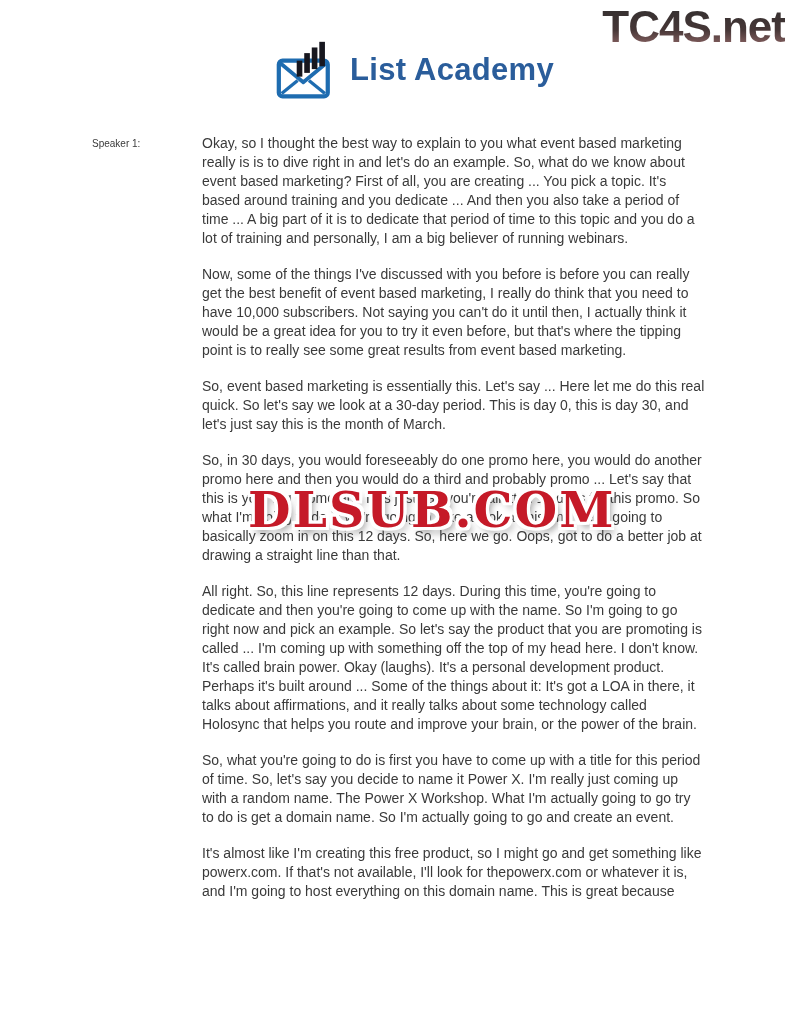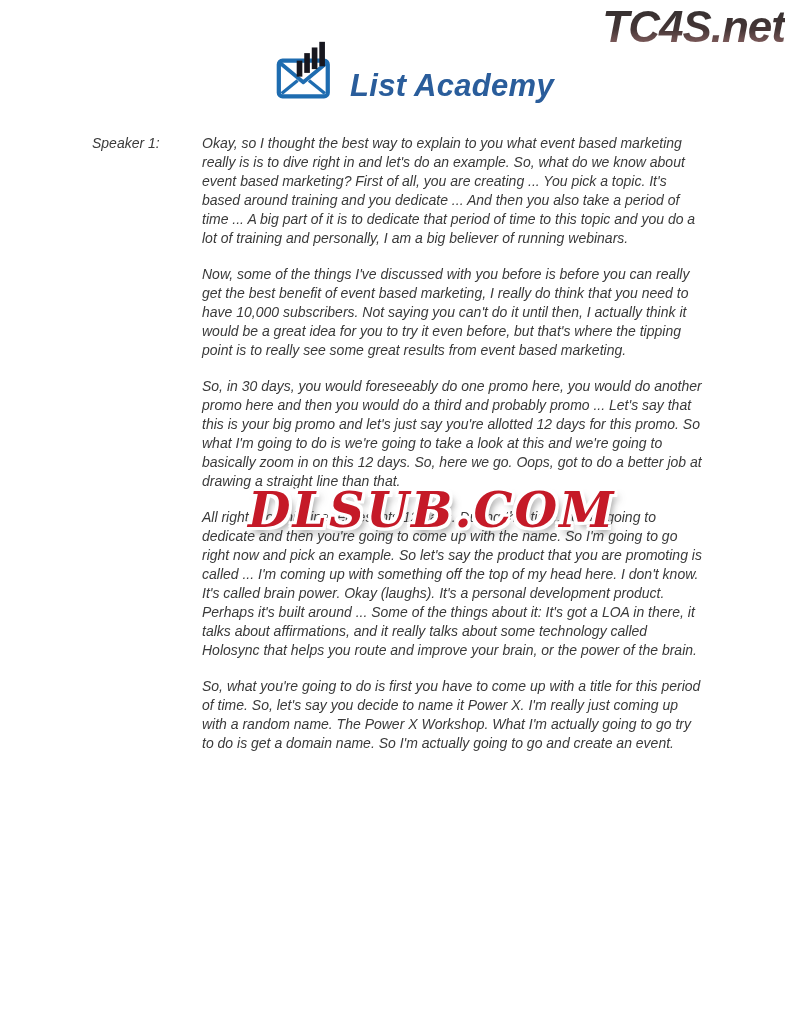--- a/index.html
+++ b/index.html
@@ -1,41 +1,41 @@
 <!DOCTYPE html>
 <html><head>
 <meta charset="utf-8">
 <style>
   html,body { margin:0; padding:0; background:#ffffff; }
   .page {
     position:relative; width:791px; height:946px; background:#ffffff;
-    font-family:"Liberation Sans", sans-serif; overflow:hidden;font-style:italic;
+    font-family:"Liberation Sans", sans-serif; overflow:hidden;
   }
 
   
   .tc4s {
     position:absolute; top:2px; right:6px;
     font-size:44px; font-weight:bold; letter-spacing:-1px;
     font-family:"Liberation Sans", sans-serif;
     background:linear-gradient(180deg,#343030 10%,#453636 55%,#a27373 100%);
     -webkit-background-clip:text; background-clip:text; color:transparent;
   }
 
   
-  .logo { position:absolute; top:38px; left:276px; display:flex; align-items:flex-end; }
+  .logo { position:absolute; top:38px; left:276px; display:flex; align-items:flex-start; }
   .logo-icon { width:64px; height:66px; flex:0 0 auto; }
   .logo-text {
     margin-left:10px; margin-top:14px;
     font-size:31px; font-weight:bold; letter-spacing:0.3px; color:#2a5d9b;
   }
 
   
   .transcript { position:absolute; left:92px; top:134px; width:614px; display:flex; }
   .speaker-col { width:94px; flex:0 0 auto; }
-  .speaker-label { font-size:14px; line-height:19px; color:#3a3a3a; }
+  .speaker-label { font-size:10px; line-height:19px; color:#3a3a3a; }
   .paras { width:520px; }
   .paras p { margin:0 0 17px 16px; font-size:14px; line-height:19px; color:#3a3a3a; }
 
   
   .watermark {
     position:absolute; left:248px; top:481px;
     font-family:"DejaVu Serif", serif; font-weight:bold;
     font-size:49px; letter-spacing:2px; color:#c51a28; white-space:nowrap;
     text-shadow:
       -3px -3px 0 #ffffff, 3px -3px 0 #ffffff, -3px 3px 0 #ffffff, 3px 3px 0 #ffffff,
@@ -92,23 +92,25 @@
     <span class="logo-text">List Academy</span>
   </div>
 
   <div class="transcript">
     <div class="speaker-col">
       <div class="speaker-label">Speaker 1:</div>
     </div>
     <div class="paras">
       <p>Okay, so I thought the best way to explain to you what event based marketing really is is to dive right in and let's do an example. So, what do we know about event based marketing? First of all, you are creating ... You pick a topic. It's based around training and you dedicate ... And then you also take a period of time ... A big part of it is to dedicate that period of time to this topic and you do a lot of training and personally, I am a big believer of running webinars.</p>
       <p>Now, some of the things I've discussed with you before is before you can really get the best benefit of event based marketing, I really do think that you need to have 10,000 subscribers. Not saying you can't do it until then, I actually think it would be a great idea for you to try it even before, but that's where the tipping point is to really see some great results from event based marketing.</p>
+      <p>So, event based marketing is essentially this. Let's say ... Here let me do this real quick. So let's say we look at a 30-day period. This is day 0, this is day 30, and let's just say this is the month of March.</p>
       <p>So, in 30 days, you would foreseeably do one promo here, you would do another promo here and then you would do a third and probably promo ... Let's say that this is your big promo and let's just say you're allotted 12 days for this promo. So what I'm going to do is we're going to take a look at this and we're going to basically zoom in on this 12 days. So, here we go. Oops, got to do a better job at drawing a straight line than that.</p>
       <p>All right. So, this line represents 12 days. During this time, you're going to dedicate and then you're going to come up with the name. So I'm going to go right now and pick an example. So let's say the product that you are promoting is called ... I'm coming up with something off the top of my head here. I don't know. It's called brain power. Okay (laughs). It's a personal development product. Perhaps it's built around ... Some of the things about it: It's got a LOA in there, it talks about affirmations, and it really talks about some technology called Holosync that helps you route and improve your brain, or the power of the brain.</p>
       <p>So, what you're going to do is first you have to come up with a title for this period of time. So, let's say you decide to name it Power X. I'm really just coming up with a random name. The Power X Workshop. What I'm actually going to go try to do is get a domain name. So I'm actually going to go and create an event.</p>
+      <p>It's almost like I'm creating this free product, so I might go and get something like powerx.com. If that's not available, I'll look for thepowerx.com or whatever it is, and I'm going to host everything on this domain name. This is great because</p>
     </div>
   </div>
 
   <div class="watermark">DLSUB.COM</div>
 
   <div class="footer-copyright">Copyright 2015, VSS Mind Power, Inc.</div>
   <div class="footer-page">Page 1 of 5</div>
 
   <div class="banner">TradersXtreme.com</div>
 

